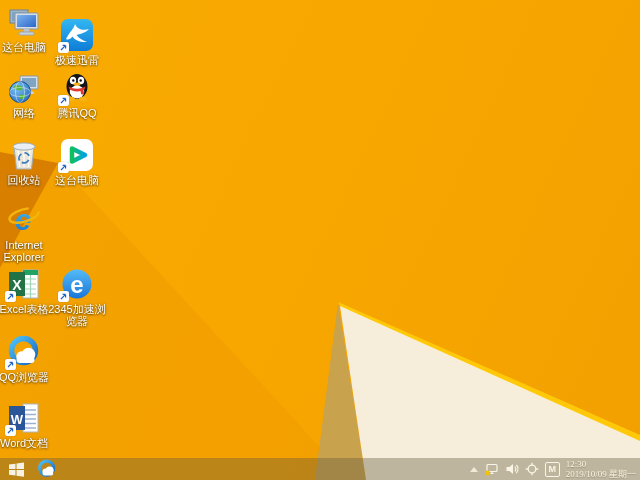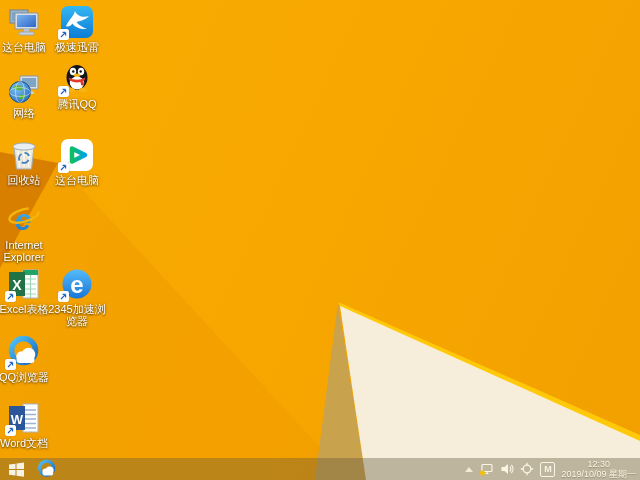--- a/index.html
+++ b/index.html
@@ -20,22 +20,22 @@
     background:rgba(100,90,60,.38);display:flex;align-items:center;}
   .tb-btn{height:22px;display:flex;align-items:center;justify-content:center;}
   .start{width:32px;}
   .pinned{width:30px;}
   .tray{margin-left:auto;display:flex;align-items:center;gap:6px;padding-right:4px;}
   .tray-ic{display:flex;align-items:center;justify-content:center;}
   .up-arrow{width:0;height:0;border-left:4px solid transparent;border-right:4px solid transparent;
     border-bottom:5px solid #F2EAD6;}
   .ime-box{width:13px;height:13px;border:1px solid #FAF4E4;border-radius:2px;
     font-size:9px;font-weight:bold;color:#FAF4E4;display:flex;align-items:center;justify-content:center;}
-  .clock{font-size:9px;line-height:10px;color:#FFF6DF;text-align:center;white-space:nowrap;
-    text-shadow:0 1px 1px rgba(0,0,0,.25);}
+  .clock{font-size:9px;line-height:10px;color:#FFF6DF;white-space:nowrap;
+    text-shadow:0 1px 1px rgba(0,0,0,.25);font-family:Liberation Serif, serif;}
 </style>
 </head>
 <body>
 
 <div class="screen">
 
   <svg class="wp" width="640" height="480" aria-hidden="true">
     <polygon points="0,152 58,163 0,268" fill="#D97F00"></polygon>
     <polygon points="58,163 350,480 0,480 0,268" opacity="0.45" fill="#EE9900"></polygon>
     <polygon points="338,302 640,435 640,444 343,310" fill="#FFC808"></polygon>
@@ -58,21 +58,21 @@
         <rect x="10" y="10" width="19" height="12" fill="url(#scr1)"></rect>
         <rect x="17" y="24" width="5" height="3" fill="#B9C4CE"></rect>
         <rect x="12" y="27" width="15" height="3" rx="1" fill="#C9D3DB" stroke="#9AA6B0"></rect>
       </svg>
     </div>
     <div class="lbl">
         <span>这台电脑</span>
       </div>
   </div>
 
-  <div class="dicon" style="left:48px;top:5px">
+  <div class="dicon" style="left:48px;top:18px">
     <div class="art">
       <svg width="34" height="34" viewBox="0 0 34 34">
         <defs>
             <linearGradient id="xlG" x1="0" y1="0" x2="0" y2="1">
           <stop offset="0" stop-color="#33B7F2"></stop>
               <stop offset="1" stop-color="#0D7CD6"></stop>
             </linearGradient>
           </defs>
         <rect x="1" y="1" width="32" height="32" rx="7" fill="url(#xlG)"></rect>
         <path d="M6 21 C10 13,14 11,15 6 C17 11,23 13,29 11 C24 16,19 16,16.5 17
@@ -107,21 +107,21 @@
         <path d="M12,24 Q16,22.5 19,25 Q17,28.5 13,28 Z" fill="#57B33E"></path>
         <ellipse cx="13" cy="21" rx="10.5" ry="4.5" fill="none" stroke="rgba(255,255,255,.45)"></ellipse>
         <ellipse cx="13" cy="21" rx="4.5" ry="10.5" fill="none" stroke="rgba(255,255,255,.45)"></ellipse>
       </svg>
     </div>
     <div class="lbl">
         <span>网络</span>
       </div>
   </div>
 
-  <div class="dicon" style="left:48px;top:62px">
+  <div class="dicon" style="left:48px;top:71px">
     <div class="art">
       <svg width="34" height="34" viewBox="0 0 34 34">
         <ellipse cx="17" cy="15.5" rx="10.5" ry="12.5" fill="#14151A"></ellipse>
         <ellipse cx="13" cy="9.5" rx="3.2" ry="3.8" fill="#fff"></ellipse>
         <ellipse cx="21" cy="9.5" rx="3.2" ry="3.8" fill="#fff"></ellipse>
         <circle cx="13.3" cy="9.5" r="1.2" fill="#111"></circle>
         <circle cx="20.7" cy="9.5" r="1.2" fill="#111"></circle>
         <ellipse cx="17" cy="13.2" rx="3.4" ry="1.8" fill="#F6B317"></ellipse>
         <ellipse cx="17" cy="21" rx="7.2" ry="6.5" fill="#fff"></ellipse>
         <path d="M8.5,15.5 Q17,20 25.5,15.5 L24.5,18.6 Q17,22.5 9.5,18.6 Z" fill="#E03A2F"></path>

